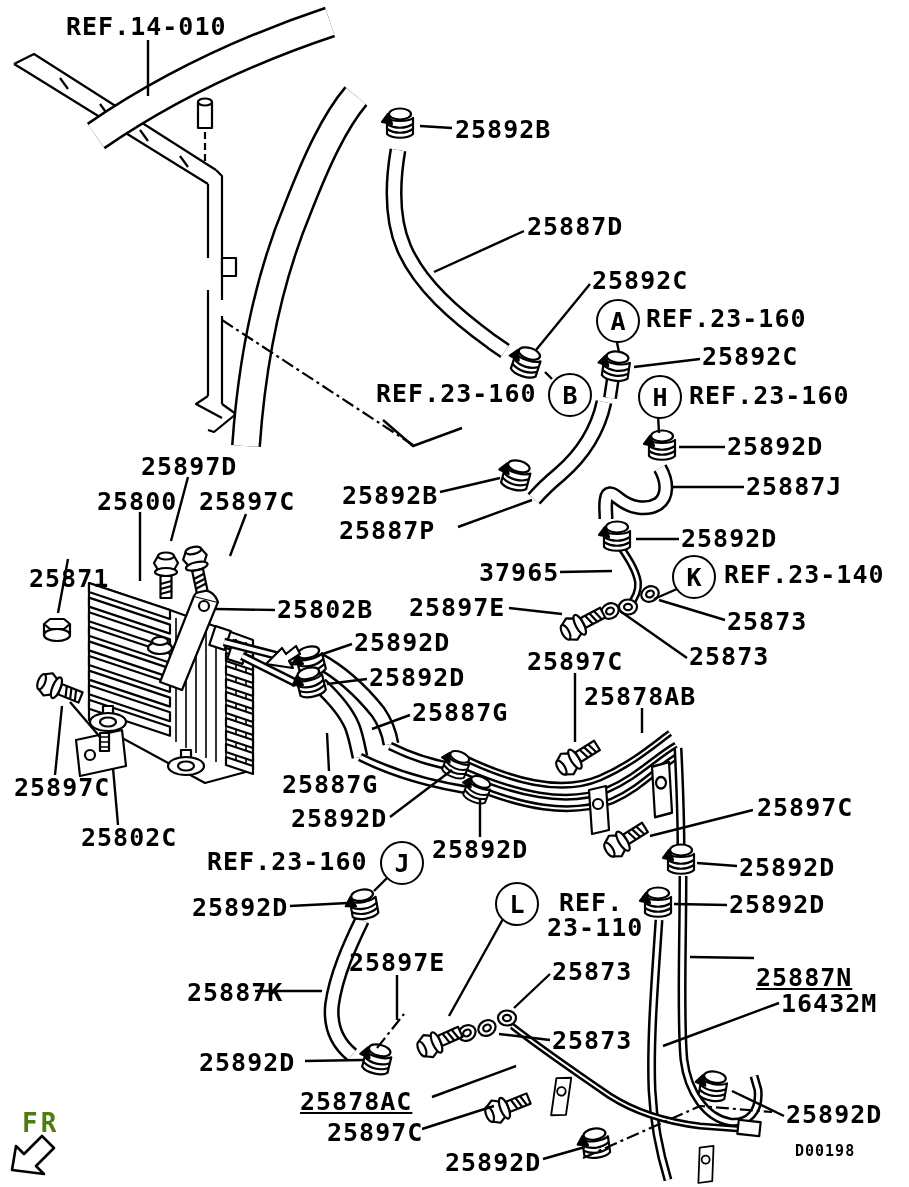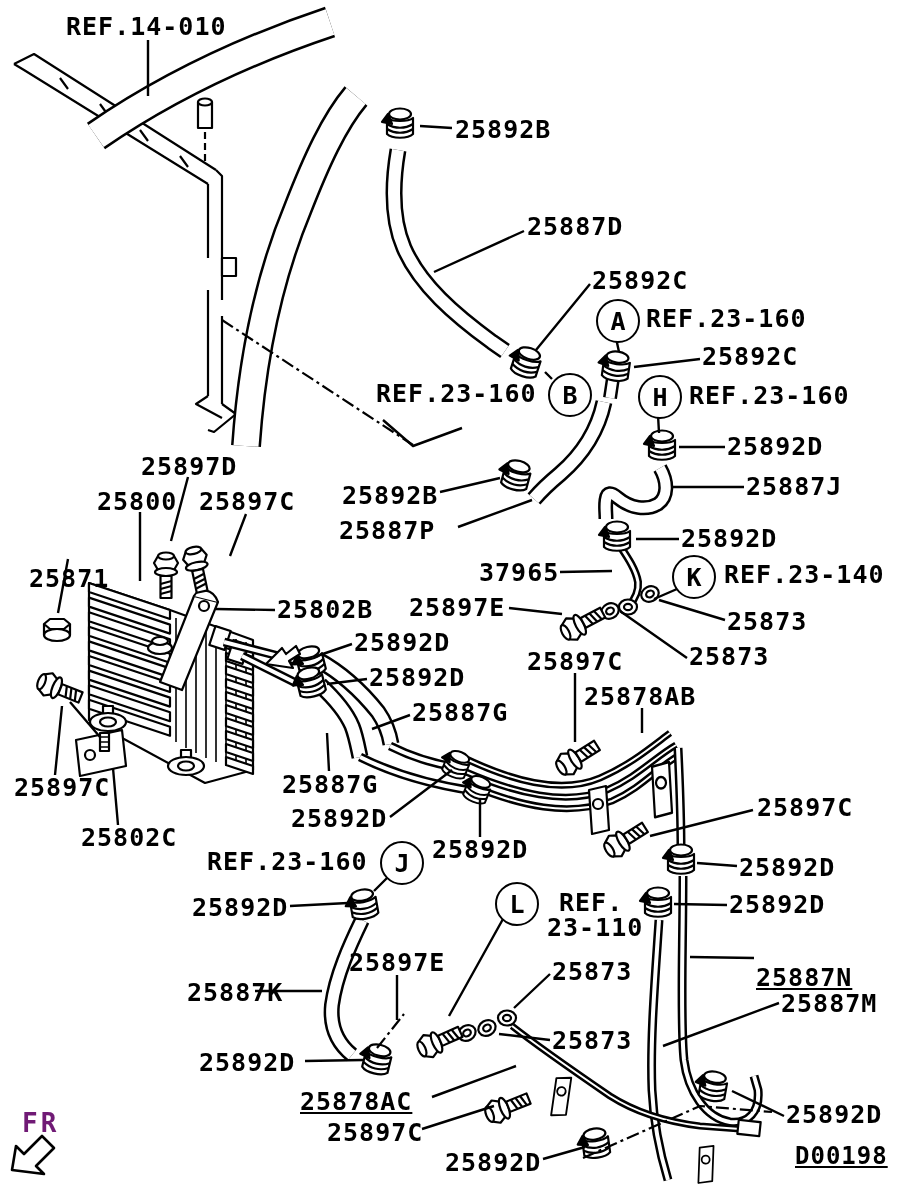--- a/index.html
+++ b/index.html
@@ -4,24 +4,24 @@
 <style>
   html,body{margin:0;padding:0;background:#fff;}
   #stage{position:relative;width:909px;height:1187px;background:#ffffff;overflow:hidden;
          font-family:"DejaVu Sans Mono", monospace;text-align:center;}
   #art{position:absolute;left:0;top:0;}
   .label{position:absolute;white-space:nowrap;font-size:25px;line-height:25px;
          font-weight:700;letter-spacing:1px;color:#000;}
   .callout{position:absolute;width:40px;height:40px;border:2.5px solid #000;border-radius:50%;
            display:flex;align-items:center;justify-content:center;
            font-size:25px;font-weight:700;color:#000;background:#fff;}
-  .docnum{position:absolute;left:795px;top:1142px;font-size:24px;font-weight:700;
-          letter-spacing:1px;color:#000;text-decoration:underline;}
+  .docnum{position:absolute;left:795px;top:1142px;font-size:15px;font-weight:700;
+          letter-spacing:1px;color:#000;}
   .frlabel{position:absolute;left:22px;top:1108px;font-size:26px;font-weight:700;
-           letter-spacing:3px;color:#701a75;}
+           letter-spacing:3px;color:#4d7c0f;}
   svg path, svg ellipse, svg rect, svg circle, svg line, svg polygon{vector-effect:none;}
 </style>
 </head>
 <body>
 
 <div id="stage">
 
   <svg id="art" width="909" height="1187" viewBox="0 0 909 1187" fill="none" stroke="#000" stroke-width="2.2" stroke-linejoin="round" stroke-linecap="butt">
 
     <defs>
@@ -298,21 +298,21 @@
       <div class="label" style="left: 207px; top: 849px;">REF.23-160</div>
       <div class="label" style="left: 739px; top: 855px;">25892D</div>
       <div class="label" style="left: 192px; top: 895px;">25892D</div>
       <div class="label" style="left: 729px; top: 892px;">25892D</div>
       <div class="label" style="left: 547px; top: 890px; margin-left: 12px;">REF.</div>
       <div class="label" style="left: 547px; top: 915px;">23-110</div>
       <div class="label" style="left: 756px; top: 965px; text-decoration: underline;">25887N</div>
       <div class="label" style="left: 349px; top: 950px;">25897E</div>
       <div class="label" style="left: 552px; top: 959px;">25873</div>
       <div class="label" style="left: 151px; top: 980px; margin-left: 36px;">25887K</div>
-      <div class="label" style="left: 781px; top: 991px;">25887M</div>
+      <div class="label" style="left: 781px; top: 991px;">16432M</div>
       <div class="label" style="left: 552px; top: 1028px;">25873</div>
       <div class="label" style="left: 199px; top: 1050px;">25892D</div>
       <div class="label" style="left: 300px; top: 1089px; text-decoration: underline;">25878AC</div>
       <div class="label" style="left: 327px; top: 1120px;">25897C</div>
       <div class="label" style="left: 445px; top: 1150px;">25892D</div>
       <div class="label" style="left: 786px; top: 1102px;">25892D</div>
     </div>
   <div id="callouts-layer">
       <div class="callout" style="left: 596px; top: 299px;">A</div>
       <div class="callout" style="left: 548px; top: 373px;">B</div>

